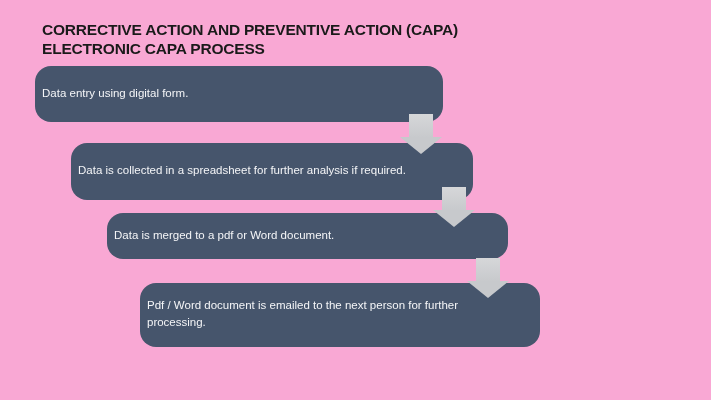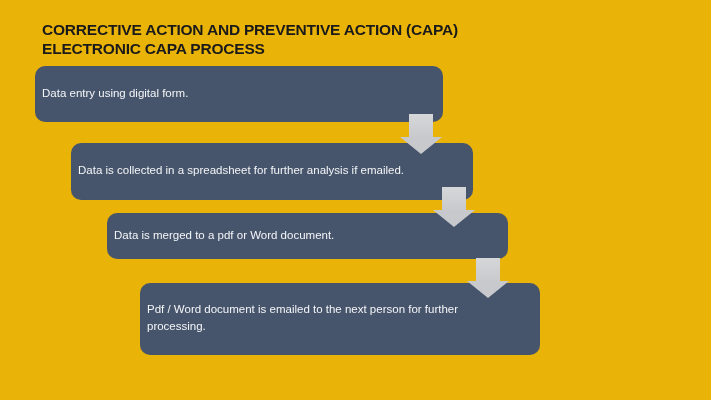--- a/index.html
+++ b/index.html
@@ -4,54 +4,54 @@
 <style>
   html, body {
     margin: 0;
     padding: 0;
     background: #ffffff;
   }
   .slide {
     position: relative;
     width: 711px;
     height: 400px;
-    background: #eab308;
+    background: #f9a8d4;
     overflow: hidden;
     font-family: "Liberation Sans", sans-serif;
   }
   .slide-title {
     position: absolute;
     left: 42px;
     top: 20px;
     width: 480px;
     color: var(--title-color, #1a1a1a);
     font-size: 15.5px;
     font-weight: bold;
     line-height: 19px;
     letter-spacing: -0.2px;
   }
   .step-box {
     position: absolute;
     background: var(--box-fill, #46556c);
-    border-radius: 10px;
+    border-radius: 16px;
     display: flex;
     align-items: center;
     box-sizing: border-box;
     padding: 6px 10px 8px 7px;
   }
   .step-text {
     color: var(--box-text, #f4f5f7);
     font-size: 11.5px;
     line-height: 17px;
     max-width: 340px;
   }
   .box-1 { left: 35px;  top: 66px;  width: 408px; height: 56px; }
   .box-2 { left: 71px;  top: 143px; width: 402px; height: 57px; }
   .box-3 { left: 107px; top: 213px; width: 401px; height: 46px; }
-  .box-4 { left: 140px; top: 283px; width: 400px; height: 72px; }
+  .box-4 { left: 140px; top: 283px; width: 400px; height: 64px; }
 
   .down-arrow { position: absolute; z-index: 5; }
   .arrow-stem {
     position: absolute;
     width: 24px;
     height: 24px;
     left: 9px;
     top: 0;
     background: linear-gradient(to bottom, #d6d7d9, var(--arrow-fill, #c7c9cc));
   }
@@ -82,21 +82,21 @@
   <div class="step-box box-1">
     <div class="step-text">Data entry using digital form.</div>
   </div>
 
   <div class="down-arrow arrow-1">
     <div class="arrow-stem"></div>
     <div class="arrow-head"></div>
   </div>
 
   <div class="step-box box-2">
-    <div class="step-text">Data is collected in a spreadsheet for further analysis if emailed.</div>
+    <div class="step-text">Data is collected in a spreadsheet for further analysis if required.</div>
   </div>
 
   <div class="down-arrow arrow-2">
     <div class="arrow-stem"></div>
     <div class="arrow-head"></div>
   </div>
 
   <div class="step-box box-3">
     <div class="step-text">Data is merged to a pdf or Word document.</div>
   </div>

